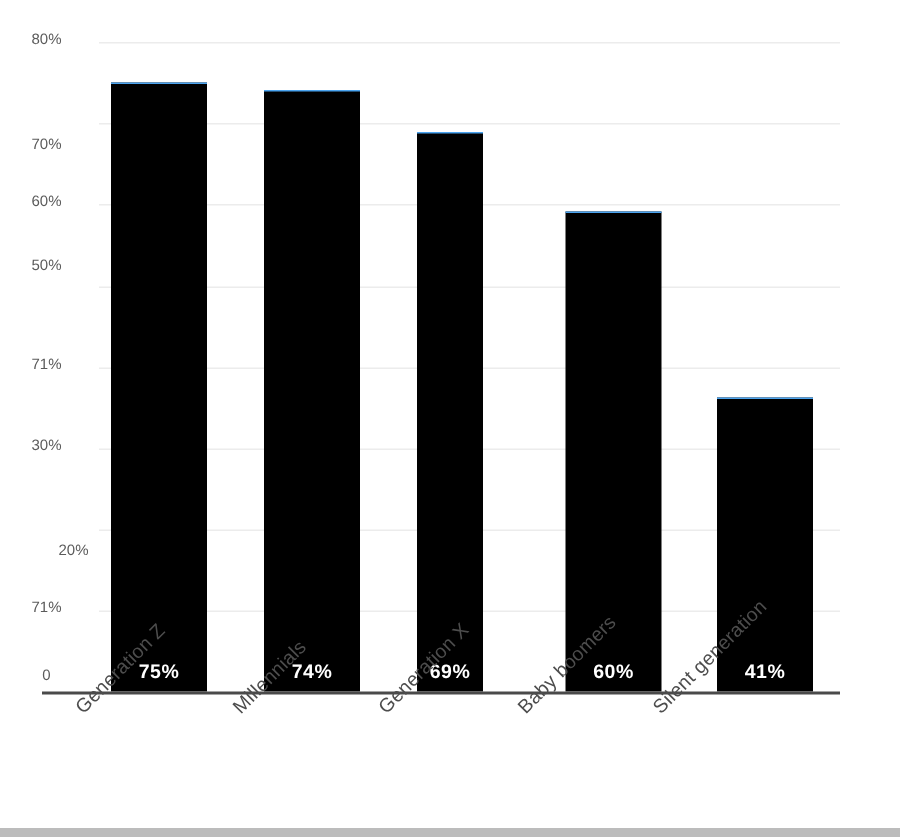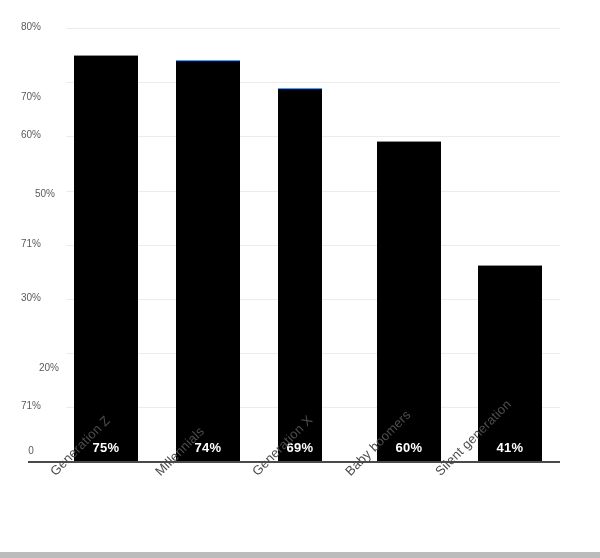--- a/index.html
+++ b/index.html
@@ -153,21 +153,21 @@
     <div class="bar" style="left:412px; width:64px; height:196px;">
       <div class="bar-top-highlight"></div>
       <div class="bar-value">41%</div>
     </div>
   </div>
 
   <div>
     <div class="y-tick-wrap" style="top:21px;">80%</div>
     <div class="y-tick-wrap" style="top:75px;margin-top:16px;">70%</div>
     <div class="y-tick-wrap" style="top:129px;">60%</div>
-    <div class="y-tick-wrap" style="top:188px;padding-left:14px;">50%</div>
+    <div class="y-tick-wrap" style="top:172px;">50%</div>
     <div class="y-tick-wrap" style="top:238px;">71%</div>
     <div class="y-tick-wrap" style="top:292px;">30%</div>
     <div class="y-tick-wrap" style="top:362px;padding-left:18px;">20%</div>
     <div class="y-tick-wrap" style="top:400px;">71%</div>
     <div class="y-tick-wrap" style="top:445px;">0</div>
   </div>
 
   <div id="axis-line"></div>
 
   <div id="x-labels">

